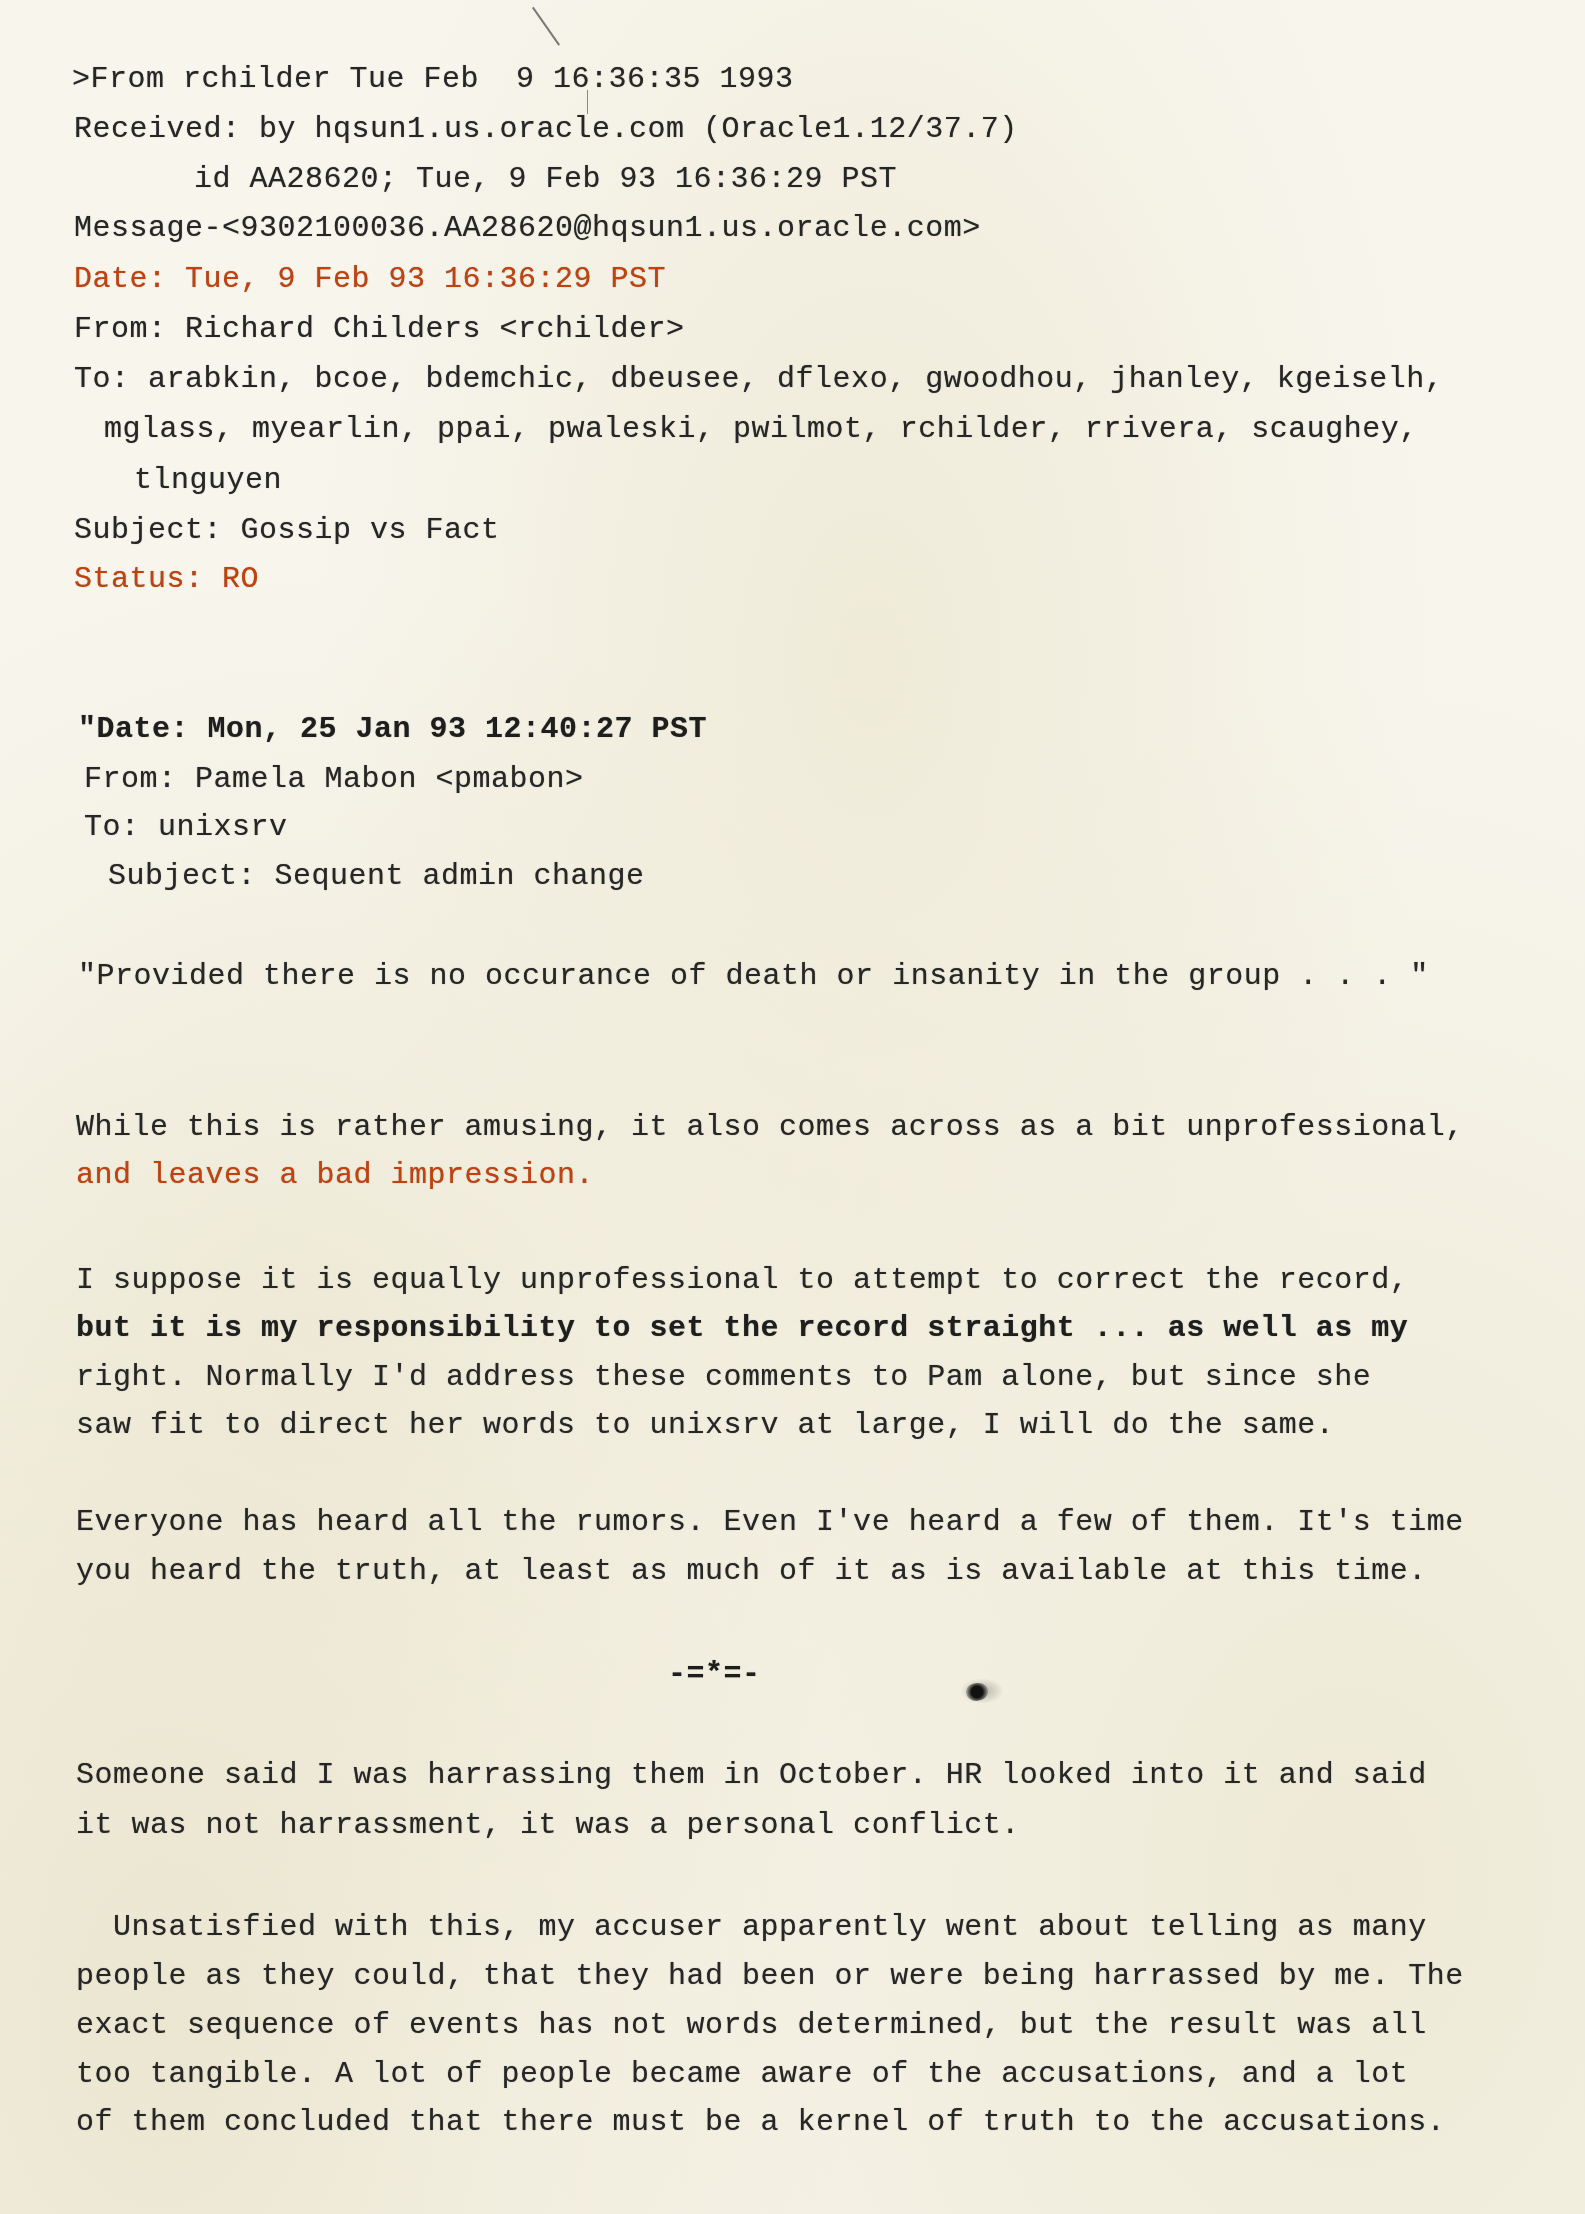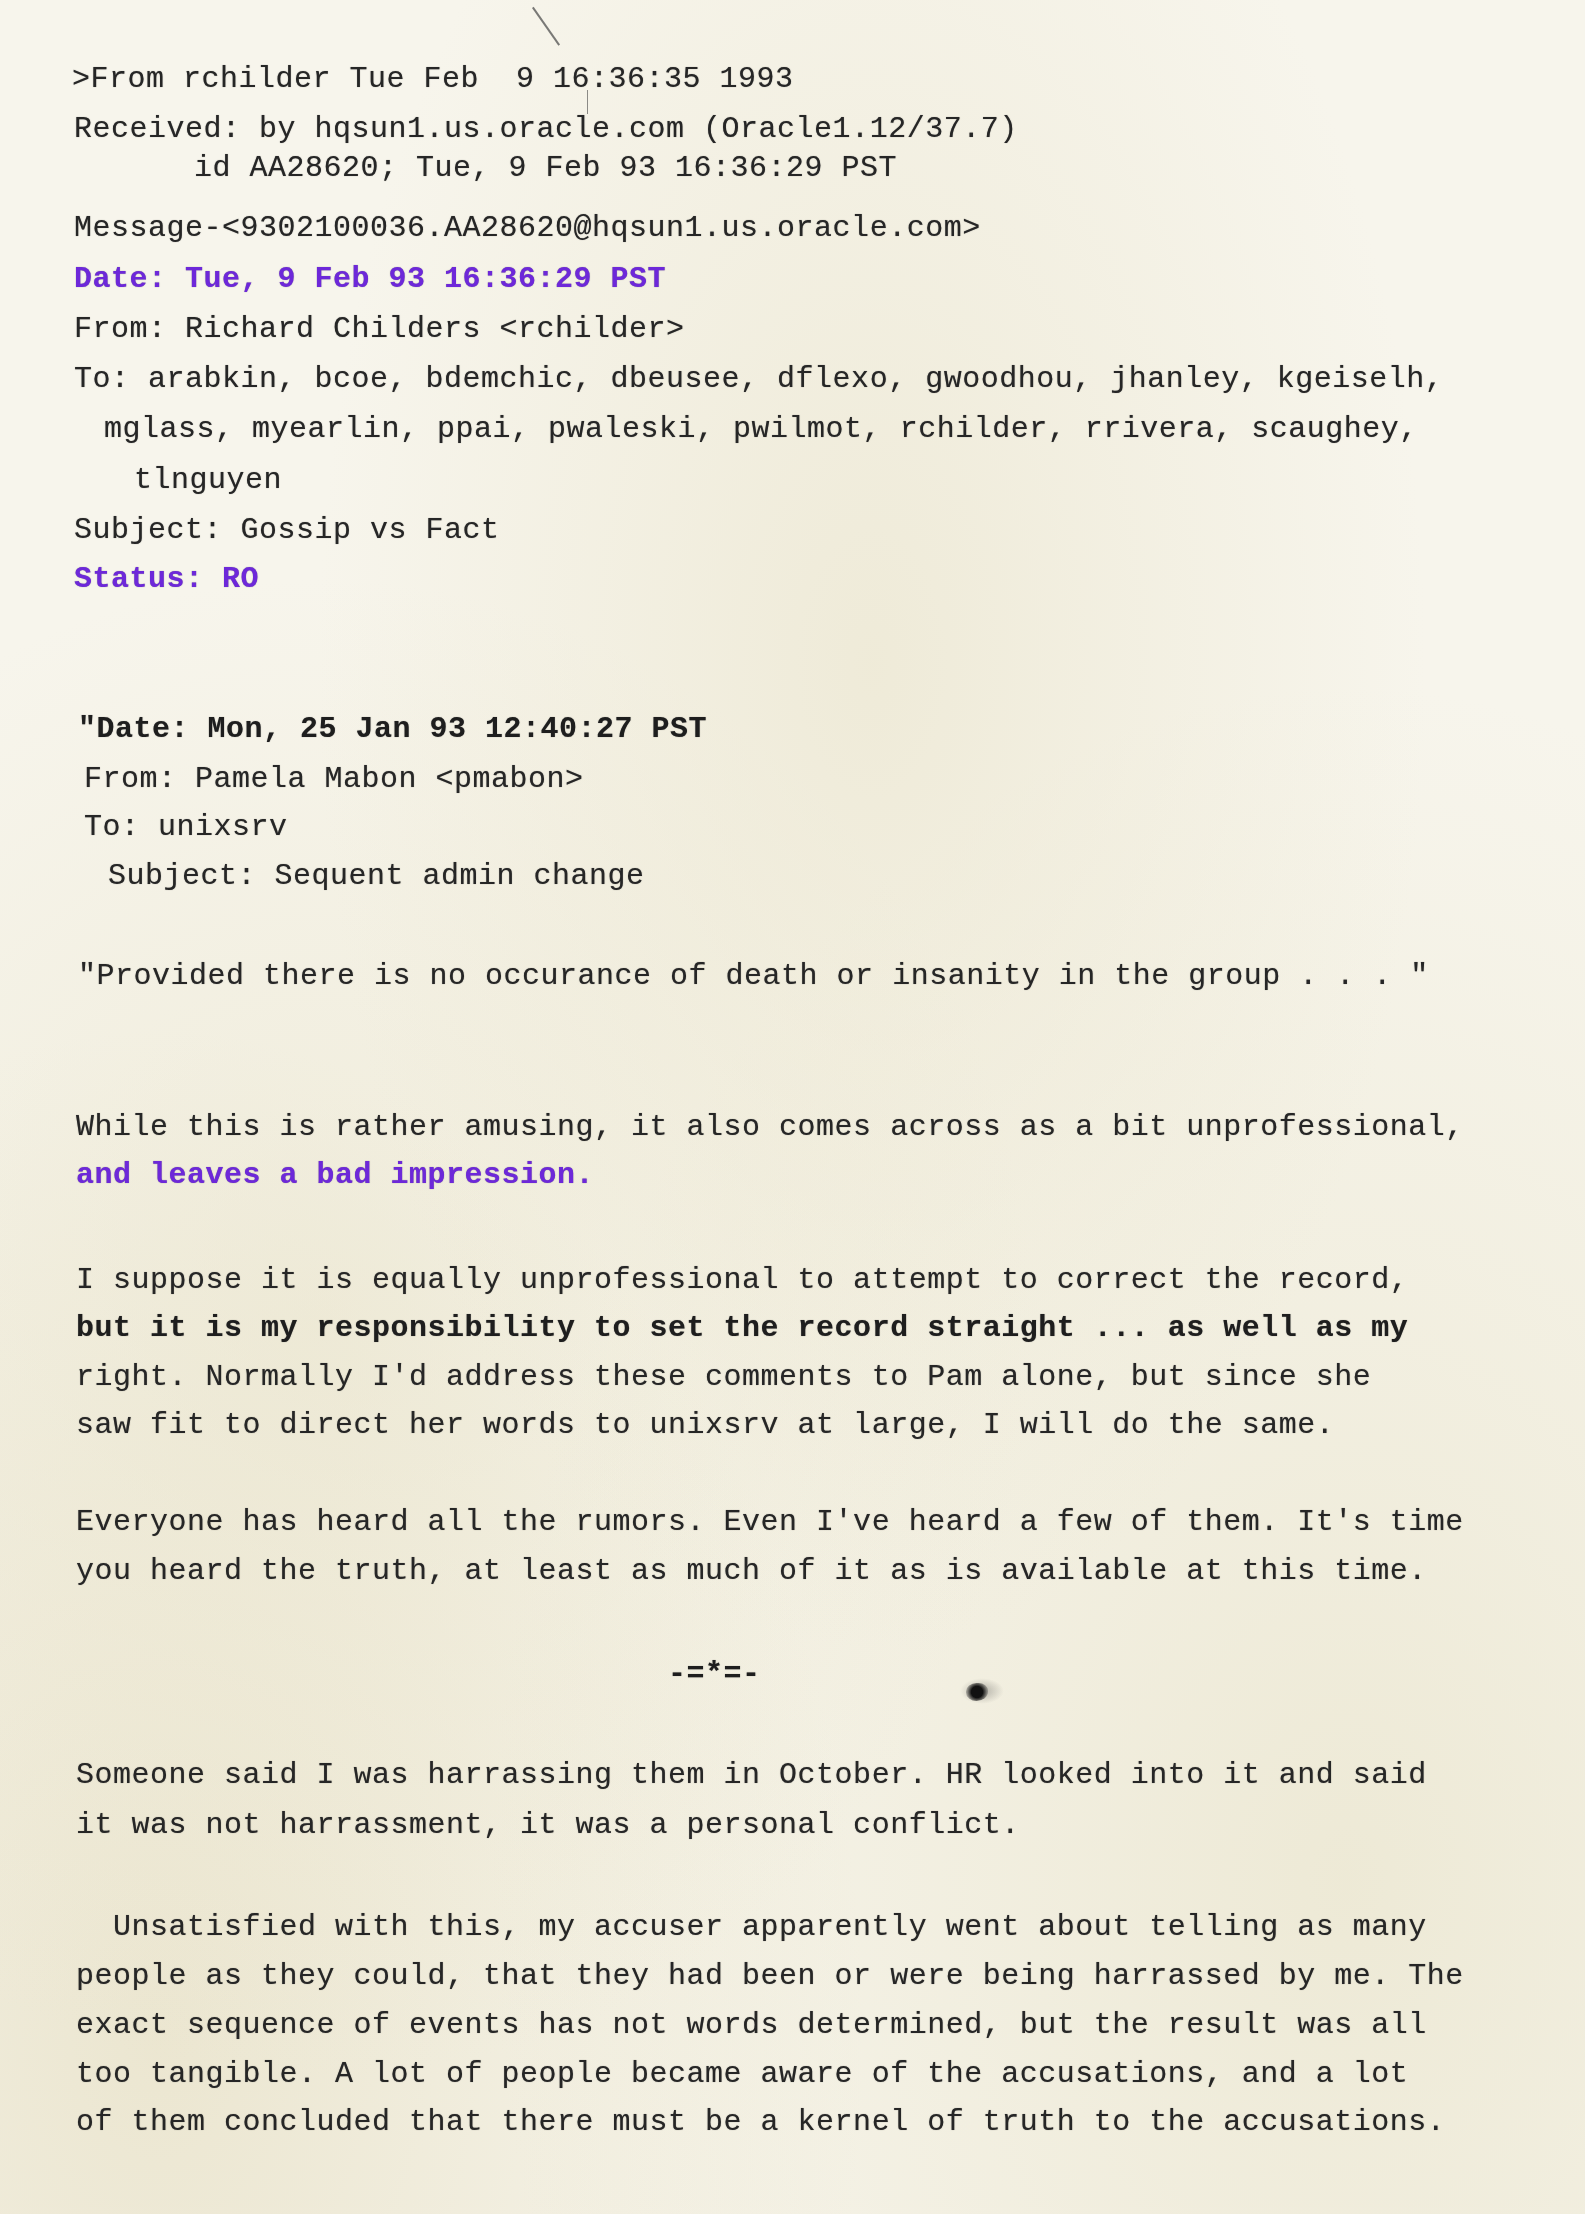--- a/index.html
+++ b/index.html
@@ -27,21 +27,21 @@
     }
     .line {
       position: absolute;
       white-space: pre;
       font-size: 30px;
       line-height: 34px;
       letter-spacing: 0.5px;
       color: #262626;
       text-shadow: 0 0 1px rgba(40,40,40,0.5);
     }
-    .faint { color: #6d28d9; font-weight: bold; }
+    .faint { color: #c2410c; }
     .bold { font-weight: bold; color: #1e1e1e; }
     .mark-line {
       position: absolute;
       left: 532px; top: 8px;
       width: 2px; height: 46px;
       background: #444;
       transform: rotate(-35deg);
       transform-origin: top left;
       opacity: 0.7;
     }
@@ -71,21 +71,21 @@
 <body>
 
 <div class="page">
 
   <div class="mark-line"></div>
   <div class="mark-tick"></div>
 
   <div>
     <div class="line" style="left:72px; top:62px;">&gt;From rchilder Tue Feb  9 16:36:35 1993</div>
     <div class="line" style="left:74px; top:112px;">Received: by hqsun1.us.oracle.com (Oracle1.12/37.7)</div>
-    <div class="line" style="left:194px; top:151px;text-align:center;">id AA28620; Tue, 9 Feb 93 16:36:29 PST</div>
+    <div class="line" style="left:194px; top:162px;text-align:center;">id AA28620; Tue, 9 Feb 93 16:36:29 PST</div>
     <div class="line" style="left:74px; top:211px;">Message-&lt;9302100036.AA28620@hqsun1.us.oracle.com&gt;</div>
     <div class="line faint" style="left:74px; top:262px;">Date: Tue, 9 Feb 93 16:36:29 PST</div>
     <div class="line" style="left:74px; top:312px;">From: Richard Childers &lt;rchilder&gt;</div>
     <div class="line" style="left:74px; top:362px;">To: arabkin, bcoe, bdemchic, dbeusee, dflexo, gwoodhou, jhanley, kgeiselh,</div>
     <div class="line" style="left:104px; top:412px;">mglass, myearlin, ppai, pwaleski, pwilmot, rchilder, rrivera, scaughey,</div>
     <div class="line" style="left:134px; top:463px;">tlnguyen</div>
     <div class="line" style="left:74px; top:513px;">Subject: Gossip vs Fact</div>
     <div class="line faint" style="left:74px; top:562px;">Status: RO</div>
   </div>
 

